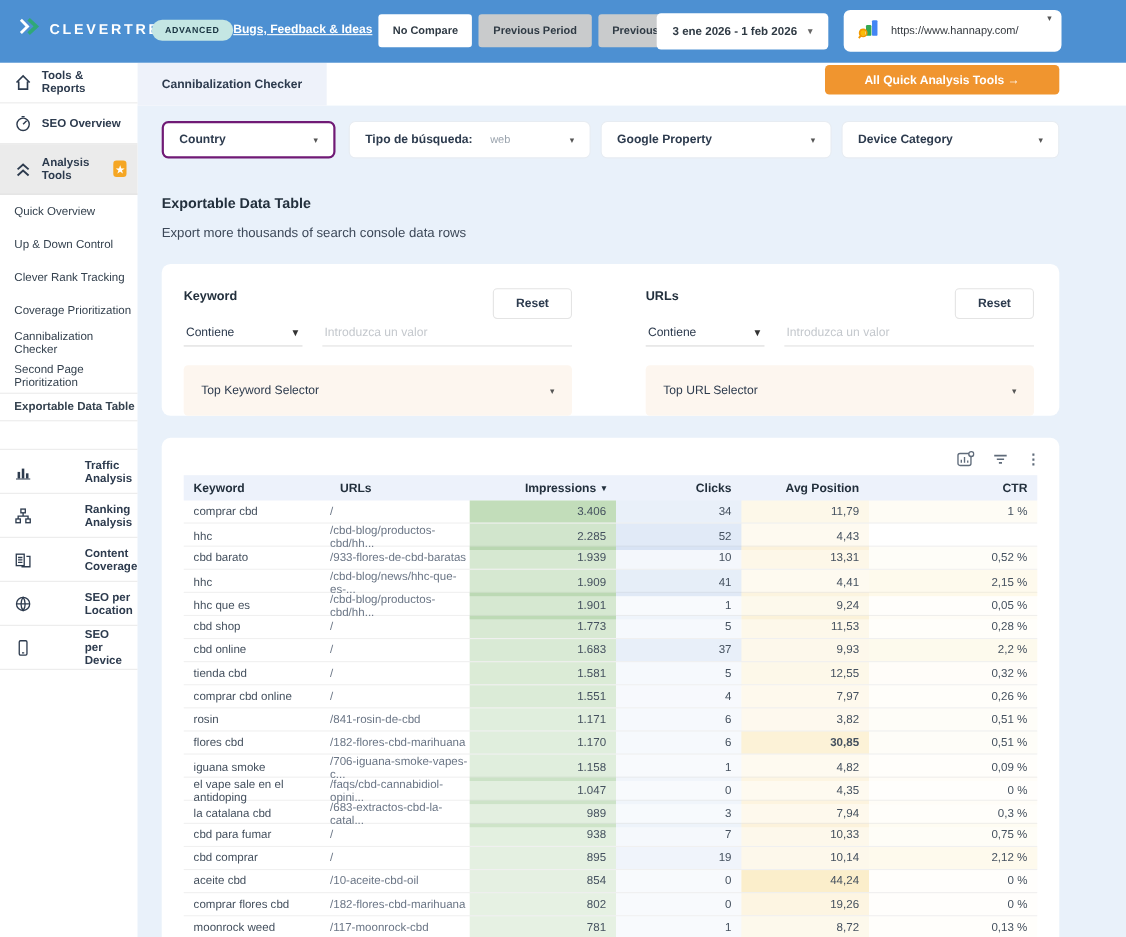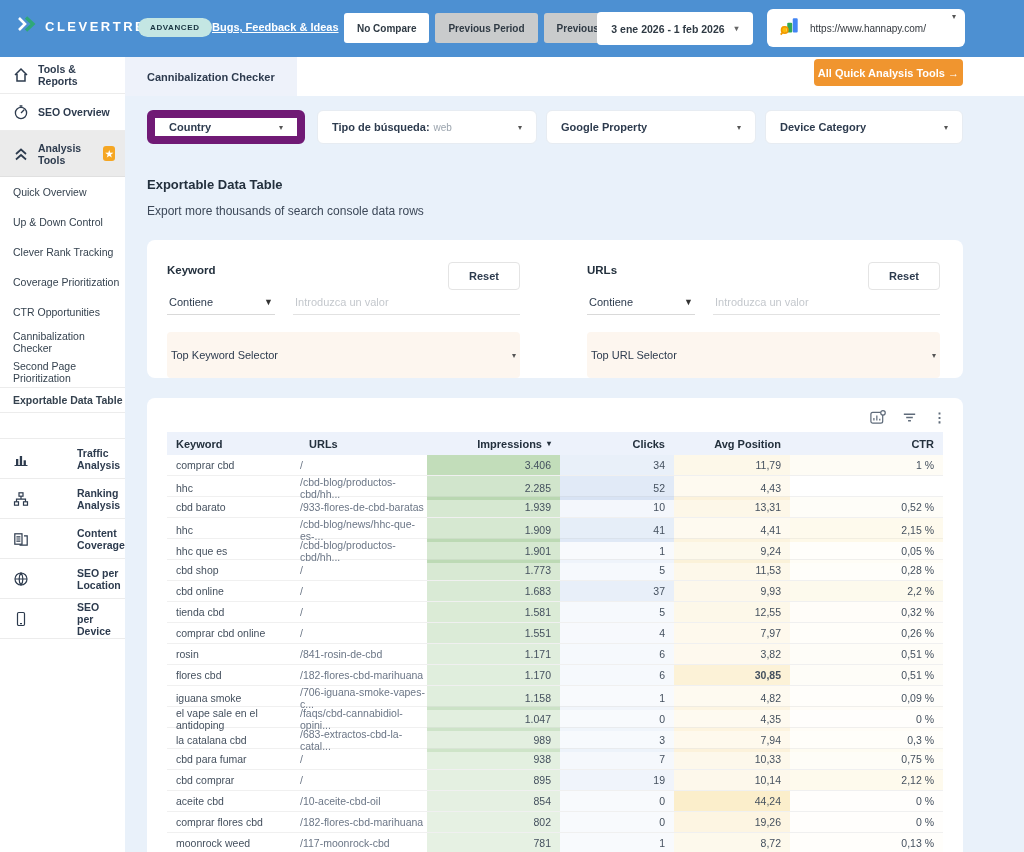--- a/index.html
+++ b/index.html
@@ -30,43 +30,43 @@
   .sb-section { background:#ebebeb; height:46px; border-bottom:1px solid #e0e0e0; }
   .star-badge { width:15px; height:15px; background:#f5a623; border-radius:3px; color:#fff; font-size:9px; display:flex; align-items:center; justify-content:center; }
   .sb-sub { display:flex; align-items:center; height:30px; padding-left:13px; font-size:10.5px; color:#35424f; cursor:pointer; }
   .sb-sub.active { font-weight:bold; height:26px; border-top:1px solid #ececec; border-bottom:1px solid #ececec; }
   .sb-spacer { height:26px; border-bottom:1px solid #ececec; }
 
   
   .main { position:absolute; top:57px; left:125px; width:899px; bottom:0; background:#e9f1fa; }
   .tabstrip { position:absolute; top:0; left:0; right:0; height:39px; background:#fff; }
   .tab { position:absolute; top:0; left:0; height:39px; padding:0 22px; display:flex; align-items:center; background:#eef2fa; font-size:11px; font-weight:bold; color:#2d3b4e; }
-  .quick-btn { position:absolute; top:2px; right:61px; height:27px; background:#f0952f; border:none; border-radius:4px; color:#fff; font-family:inherit; font-size:11px; font-weight:bold; padding:0 4px; z-index:5; }
+  .quick-btn { position:absolute; top:2px; right:61px; height:27px; background:#f0952f; border:none; border-radius:4px; color:#fff; font-family:inherit; font-size:11px; font-weight:bold; padding:0 36px; z-index:5; }
 
   .filter-row { position:absolute; top:53px; left:22px; display:flex; }
   .filter-chip { height:34px; background:#fff; border:1px solid #e7ecf2; border-radius:6px; display:flex; align-items:center; padding:0 14px; font-size:11px; color:#2d3b4e; cursor:pointer; }
   .filter-chip .fl { font-weight:600; }
-  .filter-chip .fv { color:#9aa3ad; font-size:10px; margin-left:4px; }
+  .filter-chip .fv { color:#9aa3ad; font-size:10px; margin-left:16px; }
   .filter-chip .fc { margin-left:auto; font-size:8px; color:#555; }
-  .filter-chip.focused { border:8px solid #701a75; }
+  .filter-chip.focused { border:2px solid #701a75; }
 
   .section-title { position:absolute; top:120px; left:22px; font-size:13px; font-weight:bold; color:#23303d; }
   .section-sub { position:absolute; top:147px; left:22px; font-size:12px; color:#3c4858; }
 
   .panel1 { position:absolute; top:183px; left:22px; width:816px; height:138px; background:#fff; border-radius:8px; display:flex; gap:67px; padding:22px 20px 0 20px; }
   .fgroup { width:353px; display:flex; flex-direction:column; }
   .fg-top { display:flex; align-items:flex-start; }
   .fg-label { font-size:11.5px; font-weight:bold; color:#23303d; padding-top:2px; }
   .reset-btn { margin-left:auto; background:#fff; border:1px solid #e4e4e4; border-radius:4px; font-family:inherit; font-size:11px; font-weight:bold; color:#2d3b4e; padding:7px 20px; }
   .fg-row { display:flex; align-items:flex-end; gap:18px; margin-top:2px;justify-content:space-between; }
   .op-select { width:108px; display:flex; align-items:center; border-bottom:1px solid #d9d9d9; padding:4px 2px 6px 2px; font-size:11px; color:#2d3b4e; cursor:pointer; }
   .op-caret { margin-left:auto; font-size:9px; color:#333; }
   .fg-input { flex:1; border:none; border-bottom:1px solid #e2e2e2; font-family:inherit; font-size:11px; padding:4px 2px 6px 2px; color:#333; outline:none; background:transparent; }
   .fg-input::placeholder { color:#c4c8cd; }
-  .sel-bar { margin-top:17px; height:49px; background:#fdf6ef; border-radius:4px; display:flex; align-items:center; padding:0 4px; font-size:11px; color:#2d3b4e; cursor:pointer; }
+  .sel-bar { margin-top:17px; height:49px; background:#fdf6ef; border-radius:4px; display:flex; align-items:center; padding:0 16px; font-size:11px; color:#2d3b4e; cursor:pointer; }
   .sel-bar .fc { margin-left:auto; font-size:8px; color:#555; }
 
   .panel2 { position:absolute; top:341px; left:22px; width:816px; height:520px; background:#fff; border-radius:8px 8px 0 0; }
   .tbl-toolbar { display:flex; justify-content:flex-end; align-items:center; gap:15px; padding:11px 17px 6px 0; }
   .tb-ico { width:17px; height:17px; color:#5f6b7a; cursor:pointer; }
   .tb-ico svg { width:17px; height:17px; display:block; }
   .kebab { font-size:13px; font-weight:bold; color:#5f6b7a; line-height:15px; cursor:pointer; }
 
   .tbl { margin:0 20px; }
   .thead, .trow { display:grid; grid-template-columns:133px 127px 133px 114px 116px 153px; align-items:stretch; }
@@ -141,21 +141,20 @@
           <path d="M3 8l5-4.5L13 8M3 13.5l5-4.5 5 4.5"></path>
         </svg>
       </span>
       <span class="sb-label">Analysis Tools</span>
       <span class="star-badge">★</span>
     </div>
     <div class="sb-sub">Quick Overview</div>
     <div class="sb-sub">Up &amp; Down Control</div>
     <div class="sb-sub">Clever Rank Tracking</div>
     <div class="sb-sub">Coverage Prioritization</div>
-    <div class="sb-sub">CTR Opportunities</div>
     <div class="sb-sub">Cannibalization Checker</div>
     <div class="sb-sub">Second Page Prioritization</div>
     <div class="sb-sub active">Exportable Data Table</div>
     <div class="sb-spacer"></div>
     <div class="sb-item tall">
       <span class="sb-ico">
         <svg viewBox="0 0 16 16">
           <path d="M1.5 14.5h13" stroke="currentColor"></path>
           <rect x="3" y="8" width="2.3" height="6" fill="currentColor"></rect>
           <rect x="6.8" y="5" width="2.3" height="9" fill="currentColor"></rect>

